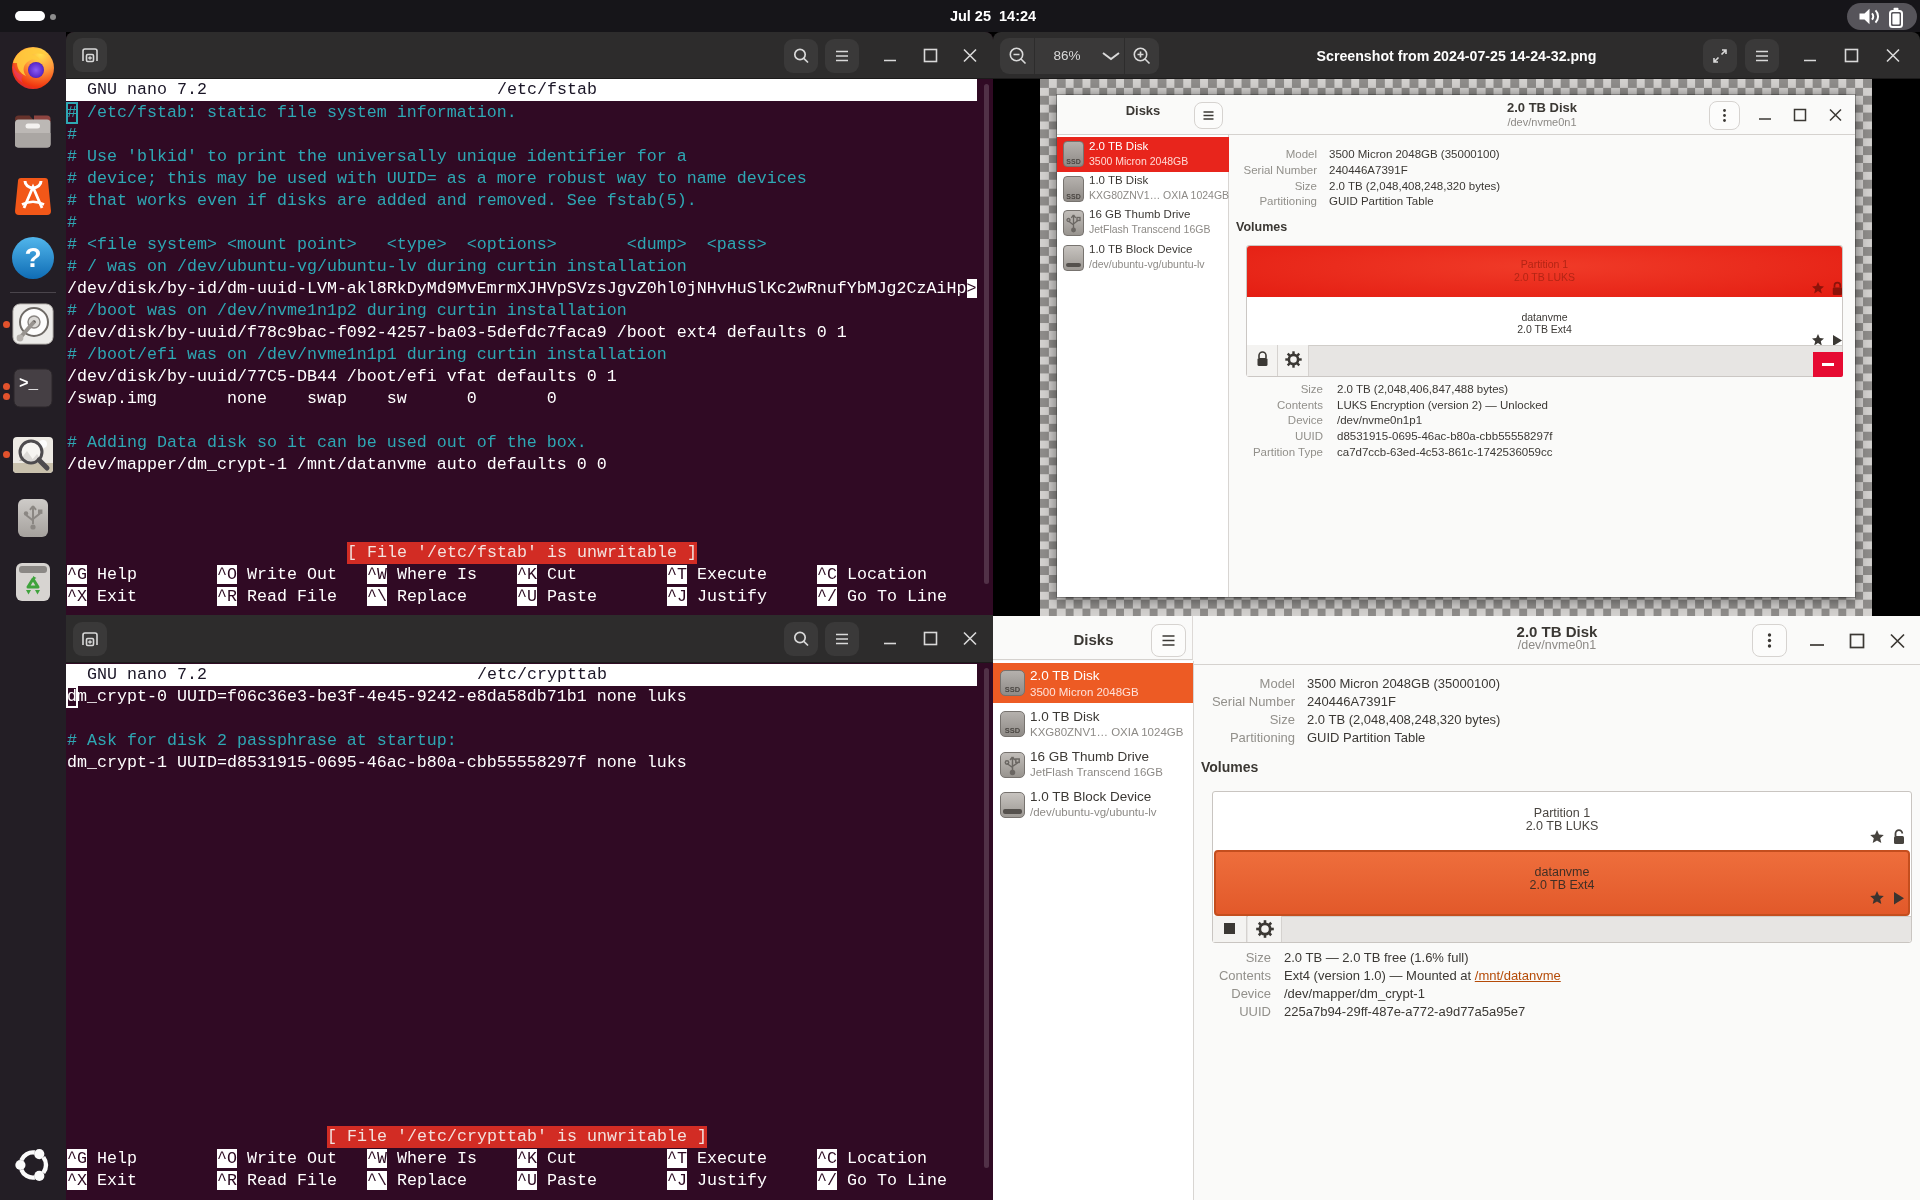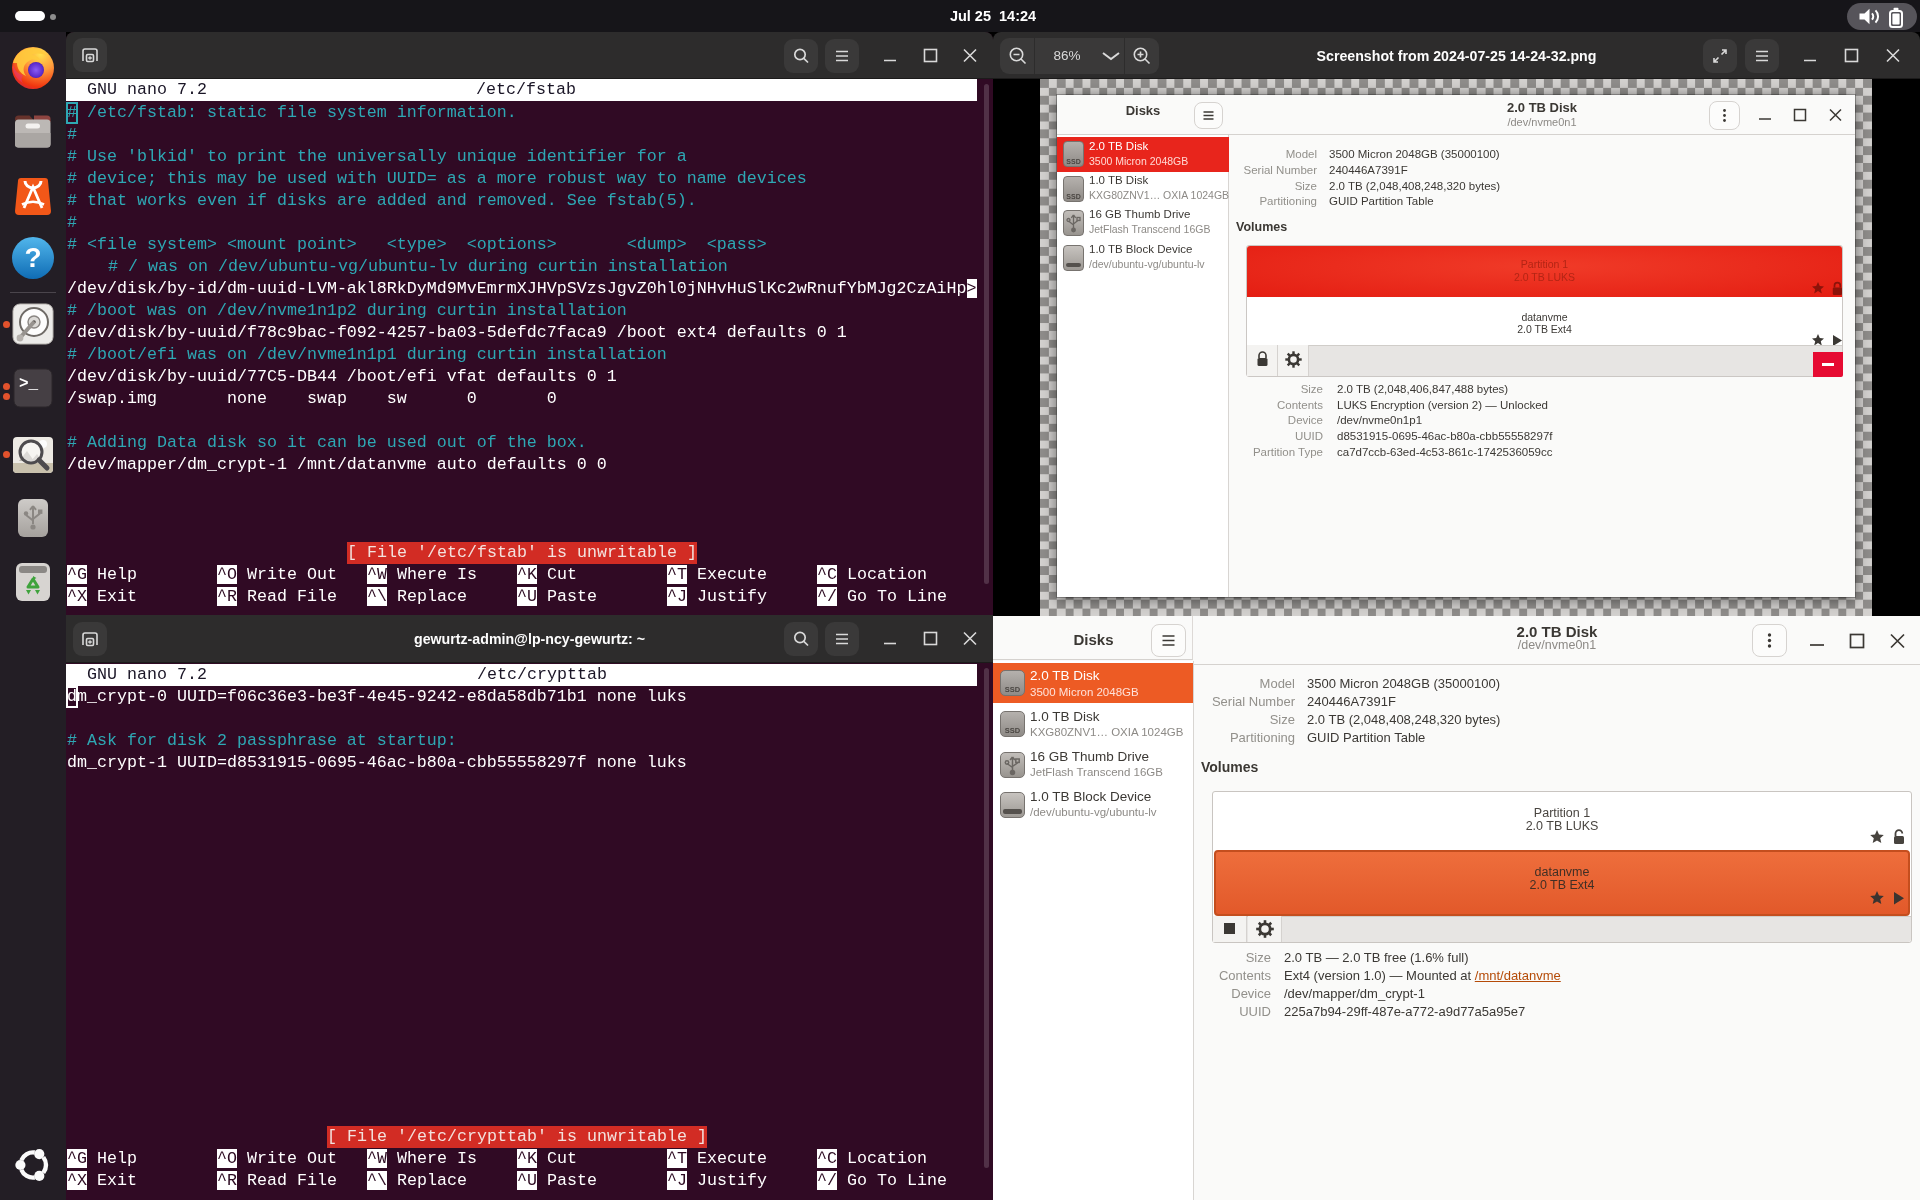--- a/index.html
+++ b/index.html
@@ -215,31 +215,31 @@
     <svg width="34" height="34" viewBox="0 0 34 34" stroke="#d9d9d9" stroke-width="1.7">
       <path d="M11 12.5 h12 M11 17 h12 M11 21.5 h12"></path>
     </svg>
   </div>
   <svg class="abs" style="left:810px;top:13px;" width="110" height="22" viewBox="0 0 110 22" fill="none" stroke="#d9d9d9" stroke-width="1.6">
     <path d="M8 15.5 h12"></path>
     <rect x="48.5" y="4.5" width="12" height="12"></rect>
     <path d="M88 4.5 L100 16.5 M100 4.5 L88 16.5"></path>
   </svg>
 
-  <div class="nanobar mono" style="left:0;top:47px;width:911px;"><span style="position:absolute;left:21px;">GNU nano 7.2</span><span style="position:absolute;left:410px;">/etc/fstab</span></div>
+  <div class="nanobar mono" style="left:0;top:47px;width:911px;"><span style="position:absolute;left:21px;">GNU nano 7.2</span><span style="position:absolute;left:431px;">/etc/fstab</span></div>
 
   <div class="mono abs" style="left:1px;top:70px;">
 <div class="tc" style="top:0px;"># /etc/fstab: static file system information.</div>
 <div class="tc" style="top:22px;">#</div>
 <div class="tc" style="top:44px;"># Use 'blkid' to print the universally unique identifier for a</div>
 <div class="tc" style="top:66px;"># device; this may be used with UUID= as a more robust way to name devices</div>
 <div class="tc" style="top:88px;"># that works even if disks are added and removed. See fstab(5).</div>
 <div class="tc" style="top:110px;">#</div>
 <div class="tc" style="top:132px;text-align:center;"># &lt;file system&gt; &lt;mount point&gt;   &lt;type&gt;  &lt;options&gt;       &lt;dump&gt;  &lt;pass&gt;</div>
-<div class="tc" style="top:154px;padding-left:41px;"># / was on /dev/ubuntu-vg/ubuntu-lv during curtin installation</div>
+<div class="tc" style="top:154px;"># / was on /dev/ubuntu-vg/ubuntu-lv during curtin installation</div>
 <div class="tl" style="top:176px;">/dev/disk/by-id/dm-uuid-LVM-akl8RkDyMd9MvEmrmXJHVpSVzsJgvZ0hl0jNHvHuSlKc2wRnufYbMJg2CzAiHp<span class="inv">&gt;</span></div>
 <div class="tc" style="top:198px;"># /boot was on /dev/nvme1n1p2 during curtin installation</div>
 <div class="tl" style="top:220px;">/dev/disk/by-uuid/f78c9bac-f092-4257-ba03-5defdc7faca9 /boot ext4 defaults 0 1</div>
 <div class="tc" style="top:242px;"># /boot/efi was on /dev/nvme1n1p1 during curtin installation</div>
 <div class="tl" style="top:264px;">/dev/disk/by-uuid/77C5-DB44 /boot/efi vfat defaults 0 1</div>
 <div class="tl" style="top:286px;">/swap.img       none    swap    sw      0       0</div>
 <div class="tc" style="top:330px;"># Adding Data disk so it can be used out of the box.</div>
 <div class="tl" style="top:352px;">/dev/mapper/dm_crypt-1 /mnt/datanvme auto defaults 0 0</div>
   </div>
   <div class="abs" style="left:0px;top:70px;width:12px;height:22px;border:2px solid #2ea8b4;"></div>
@@ -255,21 +255,20 @@
 
 <div id="term2" class="term" style="left:66px; top:615px; width:927px; height:585px;">
   <div class="darkhdr" style="left:0;top:0;width:927px;height:48px;"></div>
   <div class="hdrbtn" style="left:7px;top:7px;">
     <svg width="34" height="34" viewBox="0 0 34 34" fill="none" stroke="#d9d9d9" stroke-width="1.6">
       <path d="M10 23 L10 13 Q10 11 12 11 L22 11 Q24 11 24 13 L24 23"></path>
       <rect x="13.5" y="16.5" width="7" height="7" rx="1.2"></rect>
       <path d="M17 18.2 v3.6 M15.2 20 h3.6" stroke-width="1.3"></path>
     </svg>
   </div>
-  <div class="hdrtitle" style="left:0;width:927px;top:16px;text-align:center;">gewurtz-admin@lp-ncy-gewurtz: ~</div>
   <div class="hdrbtn" style="left:718px;top:7px;">
     <svg width="34" height="34" viewBox="0 0 34 34" fill="none" stroke="#d9d9d9" stroke-width="1.7">
       <circle cx="16" cy="15.5" r="5.2"></circle>
         <path d="M19.8 19.3 L24 23.5"></path>
     </svg>
   </div>
   <div class="hdrbtn" style="left:759px;top:7px;">
     <svg width="34" height="34" viewBox="0 0 34 34" stroke="#d9d9d9" stroke-width="1.7">
       <path d="M11 12.5 h12 M11 17 h12 M11 21.5 h12"></path>
     </svg>

